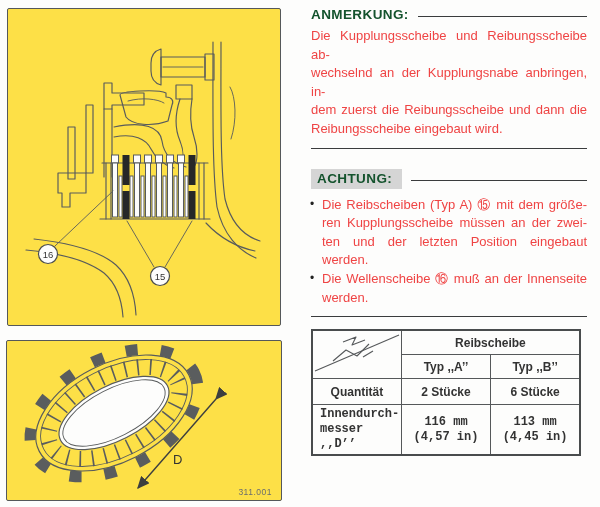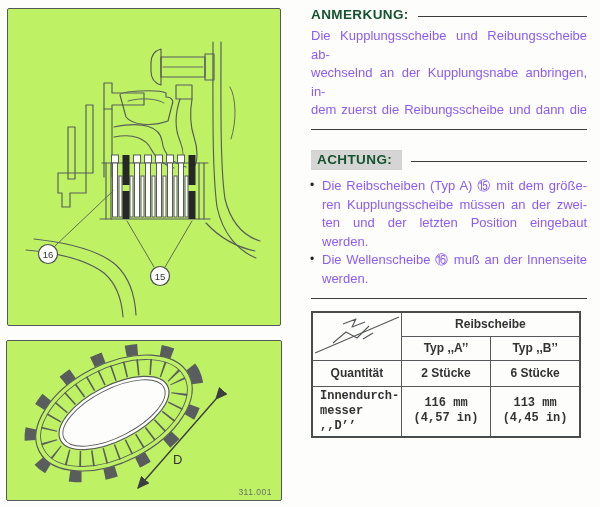--- a/index.html
+++ b/index.html
@@ -1,31 +1,31 @@
 <!DOCTYPE html>
 <html><head>
 <meta charset="utf-8">
 <style>
   html,body{margin:0;padding:0;}
   body{
     width:600px;height:507px;position:relative;overflow:hidden;
     background:#fdfdfc;color:#2f2f2f;
     font-family:"Liberation Sans","DejaVu Sans",sans-serif;
   }
-  .fig-box{position:absolute;border:1.6px solid #55585a;border-radius:2px;background:#bef264;}
+  .fig-box{position:absolute;border:1.6px solid #55585a;border-radius:2px;background:#fde047;}
   #figbox-top{left:7px;top:8px;width:272px;height:316px;}
   #figbox-bottom{left:6px;top:340px;width:274px;height:159px;}
   .figcode{position:absolute;right:9px;bottom:3px;font-size:8.5px;color:#6a6d6e;letter-spacing:.5px;}
 
   .col-right{position:absolute;left:311px;top:7px;width:276px;}
   .hdr-row{display:flex;align-items:center;}
   .hdr{font-weight:bold;font-size:13.5px;letter-spacing:.4px;color:#14532d;white-space:nowrap;}
   .hdr-rule{flex:1;border-top:1.7px solid #3a3c3d;margin-left:9px;transform:translateY(2px);}
   .para{margin-top:5px;}
-  .tline{font-size:13px;line-height:18.6px;color:#8b5cf6;}
+  .tline{font-size:13px;line-height:18.6px;color:#ef4444;}
   .just{text-align:justify;text-align-last:justify;}
   .rule{border-top:1.7px solid #3a3c3d;margin-top:9px;}
   .caution-row{margin-top:20px;}
   .hl{background:#d5d5d5;padding:2px 10px 3px 6px;}
   .bullets{margin-top:7px;}
   .bullet-item{position:relative;padding-left:11px;}
   .dot{position:absolute;left:-1px;top:1px;font-size:12px;color:#222;}
 
   table.spec{border-collapse:collapse;margin-top:12px;width:270px;table-layout:fixed;border:2px solid #494c4d;}
   .spec td{border:1.3px solid #55585a;font-size:12px;font-weight:bold;color:#333;text-align:center;padding:2px 2px;vertical-align:middle;}
@@ -155,20 +155,21 @@
 
   <div class="hdr-row">
     <span class="hdr">ANMERKUNG:</span>
     <span class="hdr-rule"></span>
   </div>
 
   <div class="para">
     <div class="tline just">Die Kupplungsscheibe und Reibungsscheibe ab-</div>
     <div class="tline just">wechselnd an der Kupplungsnabe anbringen, in-</div>
     <div class="tline just">dem zuerst die Reibungsscheibe und dann die</div>
+    <div class="tline">Reibungsscheibe eingebaut wird.</div>
   </div>
 
   <div class="rule"></div>
 
   <div class="hdr-row caution-row">
     <span class="hdr hl">ACHTUNG:</span>
     <span class="hdr-rule"></span>
   </div>
 
   <div class="bullets">

